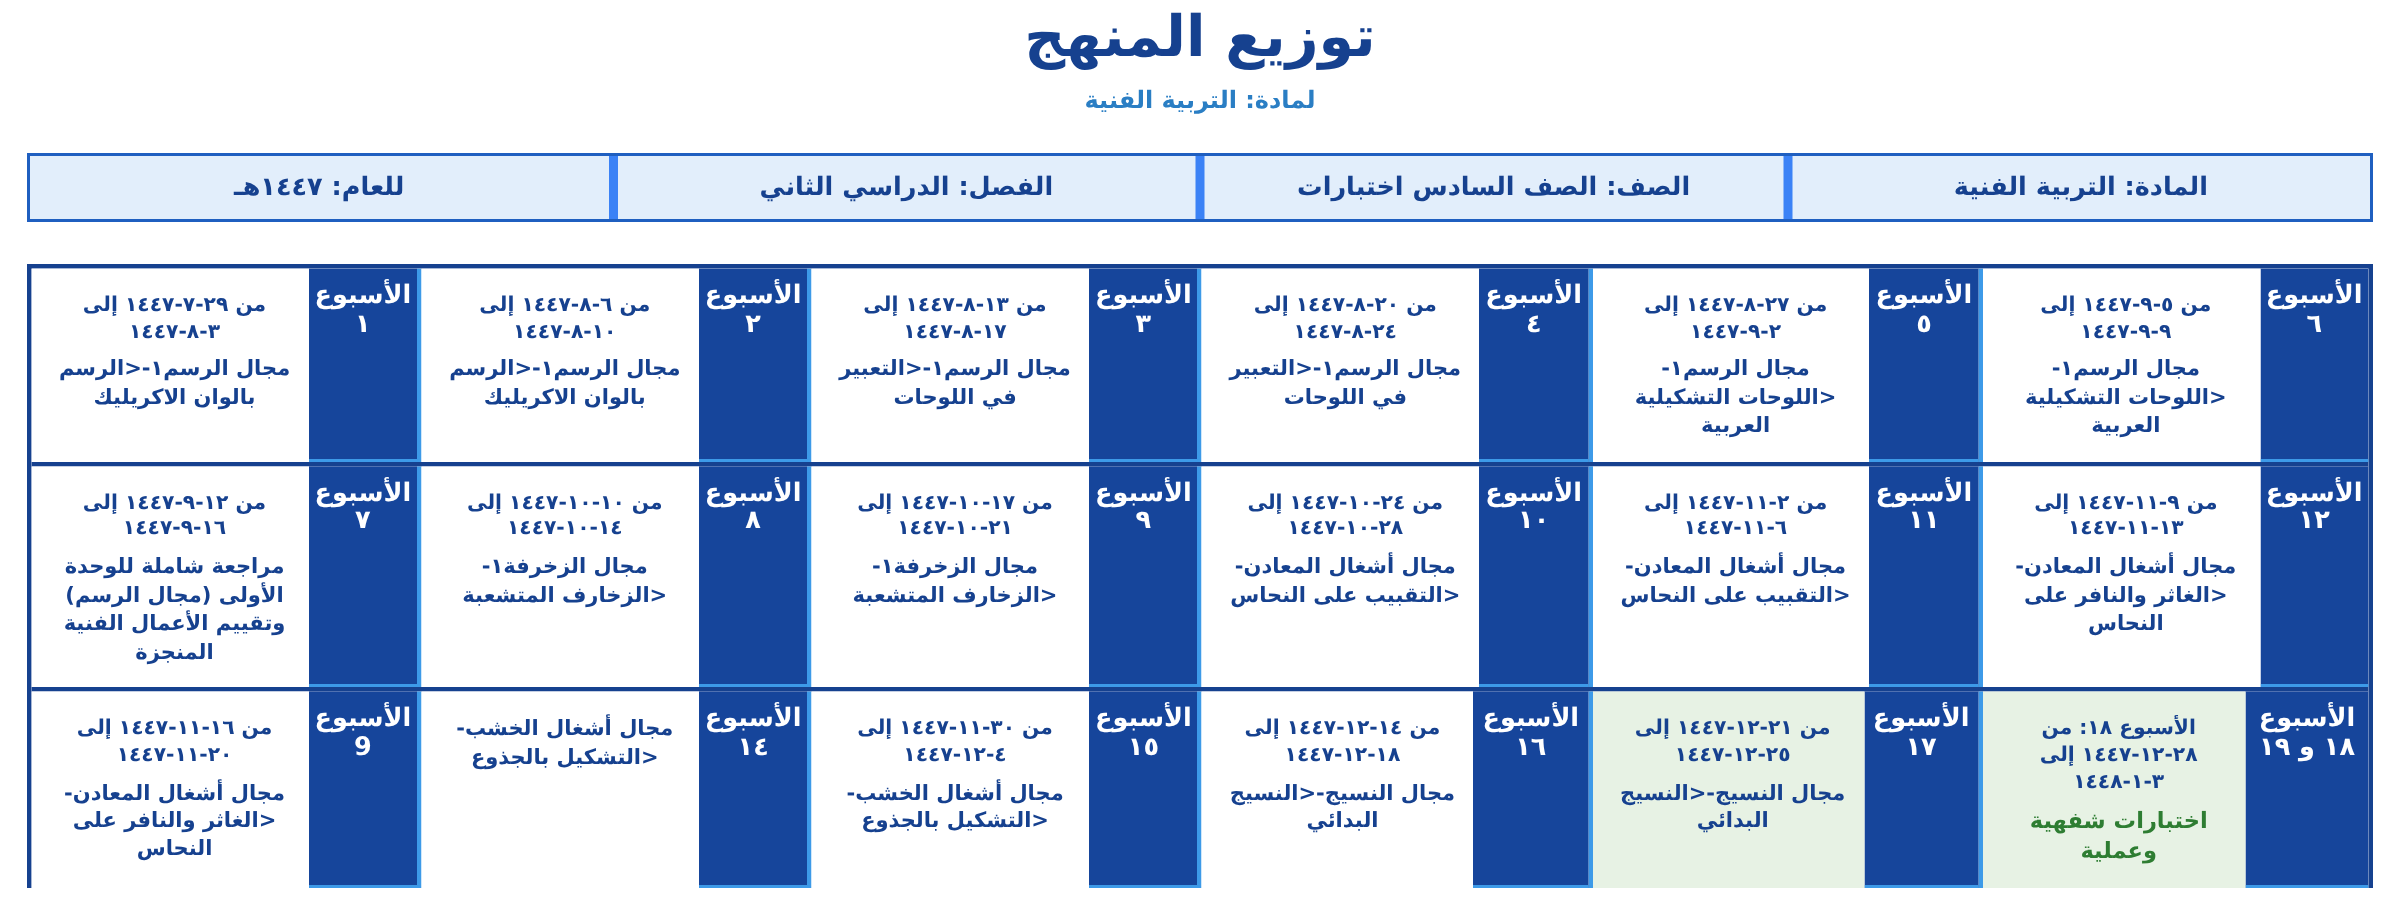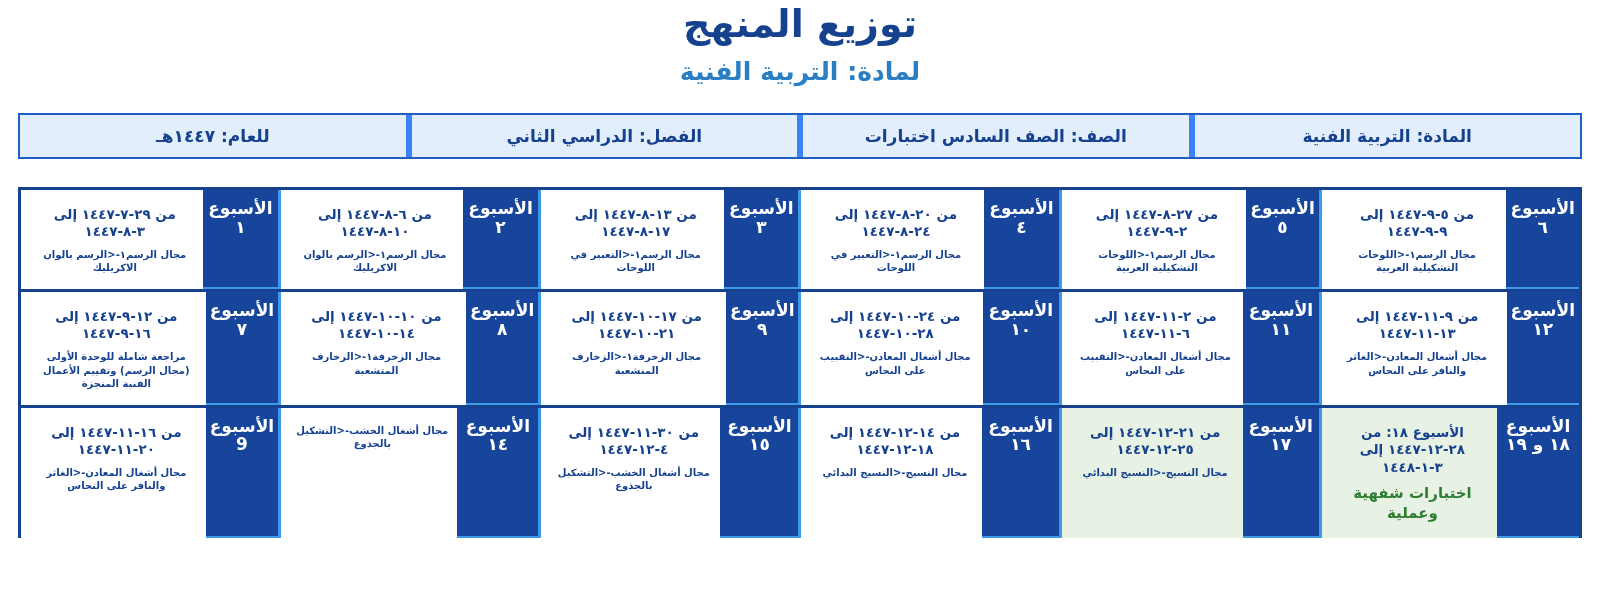--- a/index.html
+++ b/index.html
@@ -29,21 +29,21 @@
 
   .main-title {
     font-size: 38px;
     font-weight: bold;
     color: #16418f;
     letter-spacing: 0px;
     line-height: 1.18;
   }
 
   .sub-title {
-    font-size: 25px;
+    font-size: 16px;
     font-weight: bold;
     color: #2a7ec4;
     margin-top: 10px;
     line-height: 1.2;
   }
 
   
   .info-bar {
     margin: 26px 18px 0 18px;
     display: flex;
@@ -117,21 +117,21 @@
   }
 
   .week-date {
     font-size: 13.5px;
     font-weight: bold;
     color: #16418f;
     line-height: 1.3;
   }
 
   .week-topic {
-    font-size: 10px;
+    font-size: 14px;
     font-weight: bold;
     color: #16418f;
     line-height: 1.35;
   }
 
   .week-topic.green {
     color: #2e7d32;
     font-size: 15px;
   }
 

